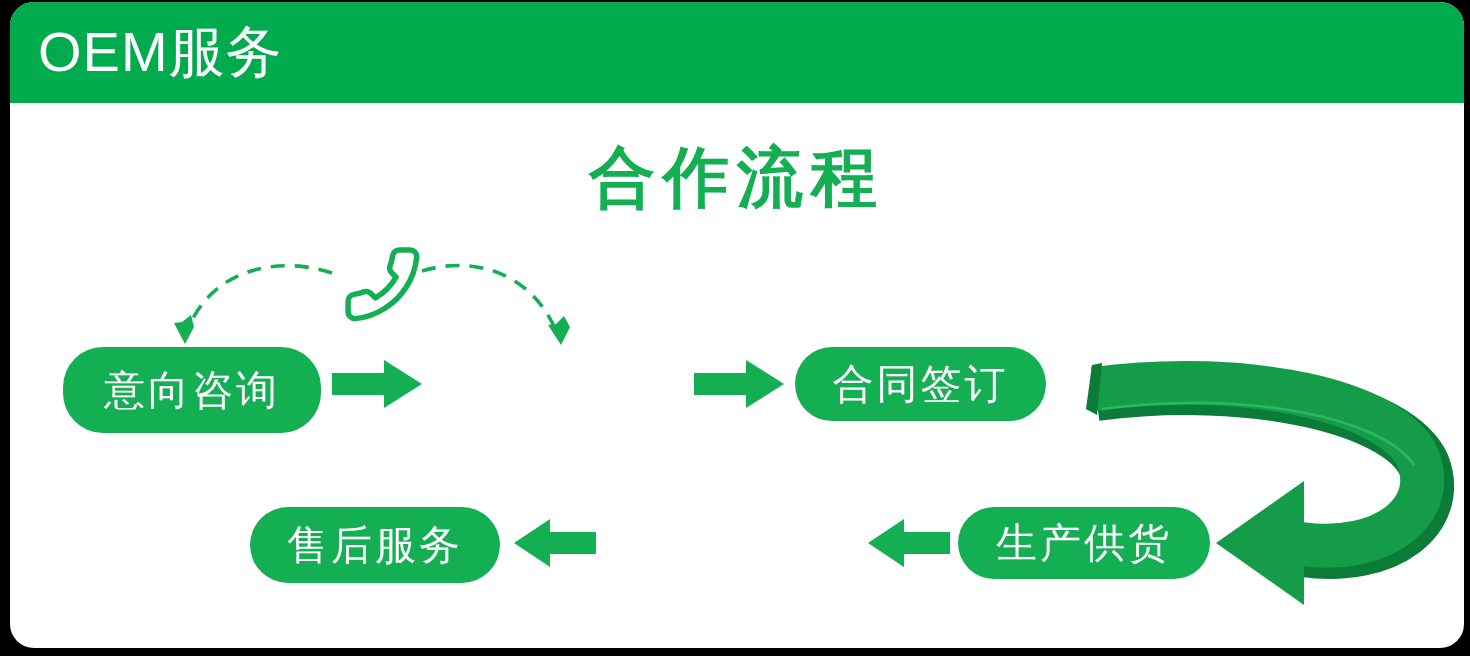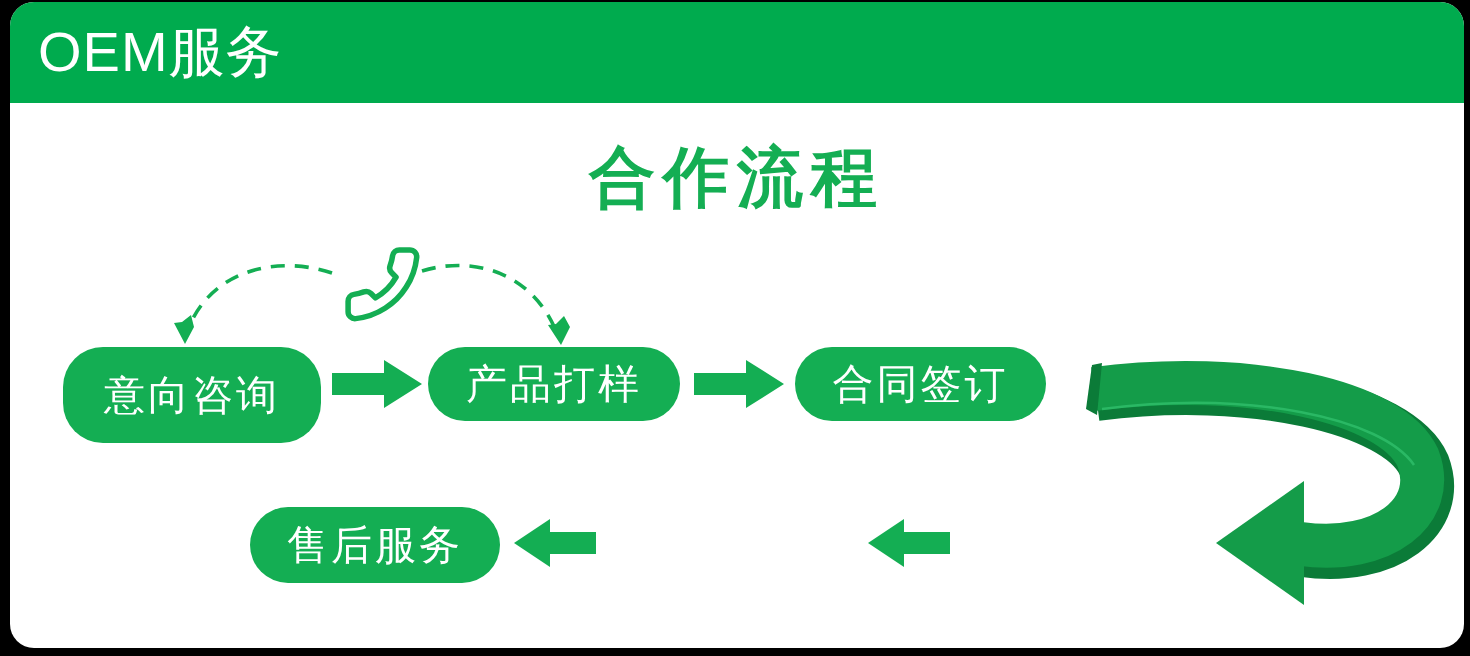--- a/index.html
+++ b/index.html
@@ -64,29 +64,29 @@
 
         <g>
           <path class="ribbon-dark" d="M 1086 292 C 1240 272, 1388 305, 1414 362 C 1434 415, 1378 460, 1293 448"></path>
           <path class="ribbon-main" d="M 1084 286 C 1238 266, 1382 298, 1408 355 C 1428 408, 1374 452, 1291 441"></path>
           <path class="ribbon-highlight" d="M 1092 306 C 1240 287, 1372 315, 1404 362"></path>
           <polygon class="ribbon-edge" points="1082,262 1092,260 1087,312 1076,306"></polygon>
           <polygon class="ribbon-head" points="1206,440 1294,378 1294,502"></polygon>
         </g>
       </svg>
 
-      <div class="pill" style="left:53px;top:244px;width:258px;height:96px;align-items:center;">
+      <div class="pill" style="left:53px;top:244px;width:258px;height:86px;align-items:center;">
         <span>意向咨询</span>
-      </div>
-      <div class="pill" style="left:418px;top:244px;width:252px;height:74px;">
-        <span>产品打样</span>
       </div>
       <div class="pill" style="left:785px;top:244px;width:251px;height:74px;align-items:center;">
         <span>合同签订</span>
       </div>
 
+      <div class="pill" style="left:948px;top:404px;width:252px;height:72px;">
+        <span>生产供货</span>
+      </div>
       <div class="pill" style="left:240px;top:404px;width:250px;height:76px;">
         <span>售后服务</span>
       </div>
     </div>
 
   </div>
 </div>
 
 </body></html>

